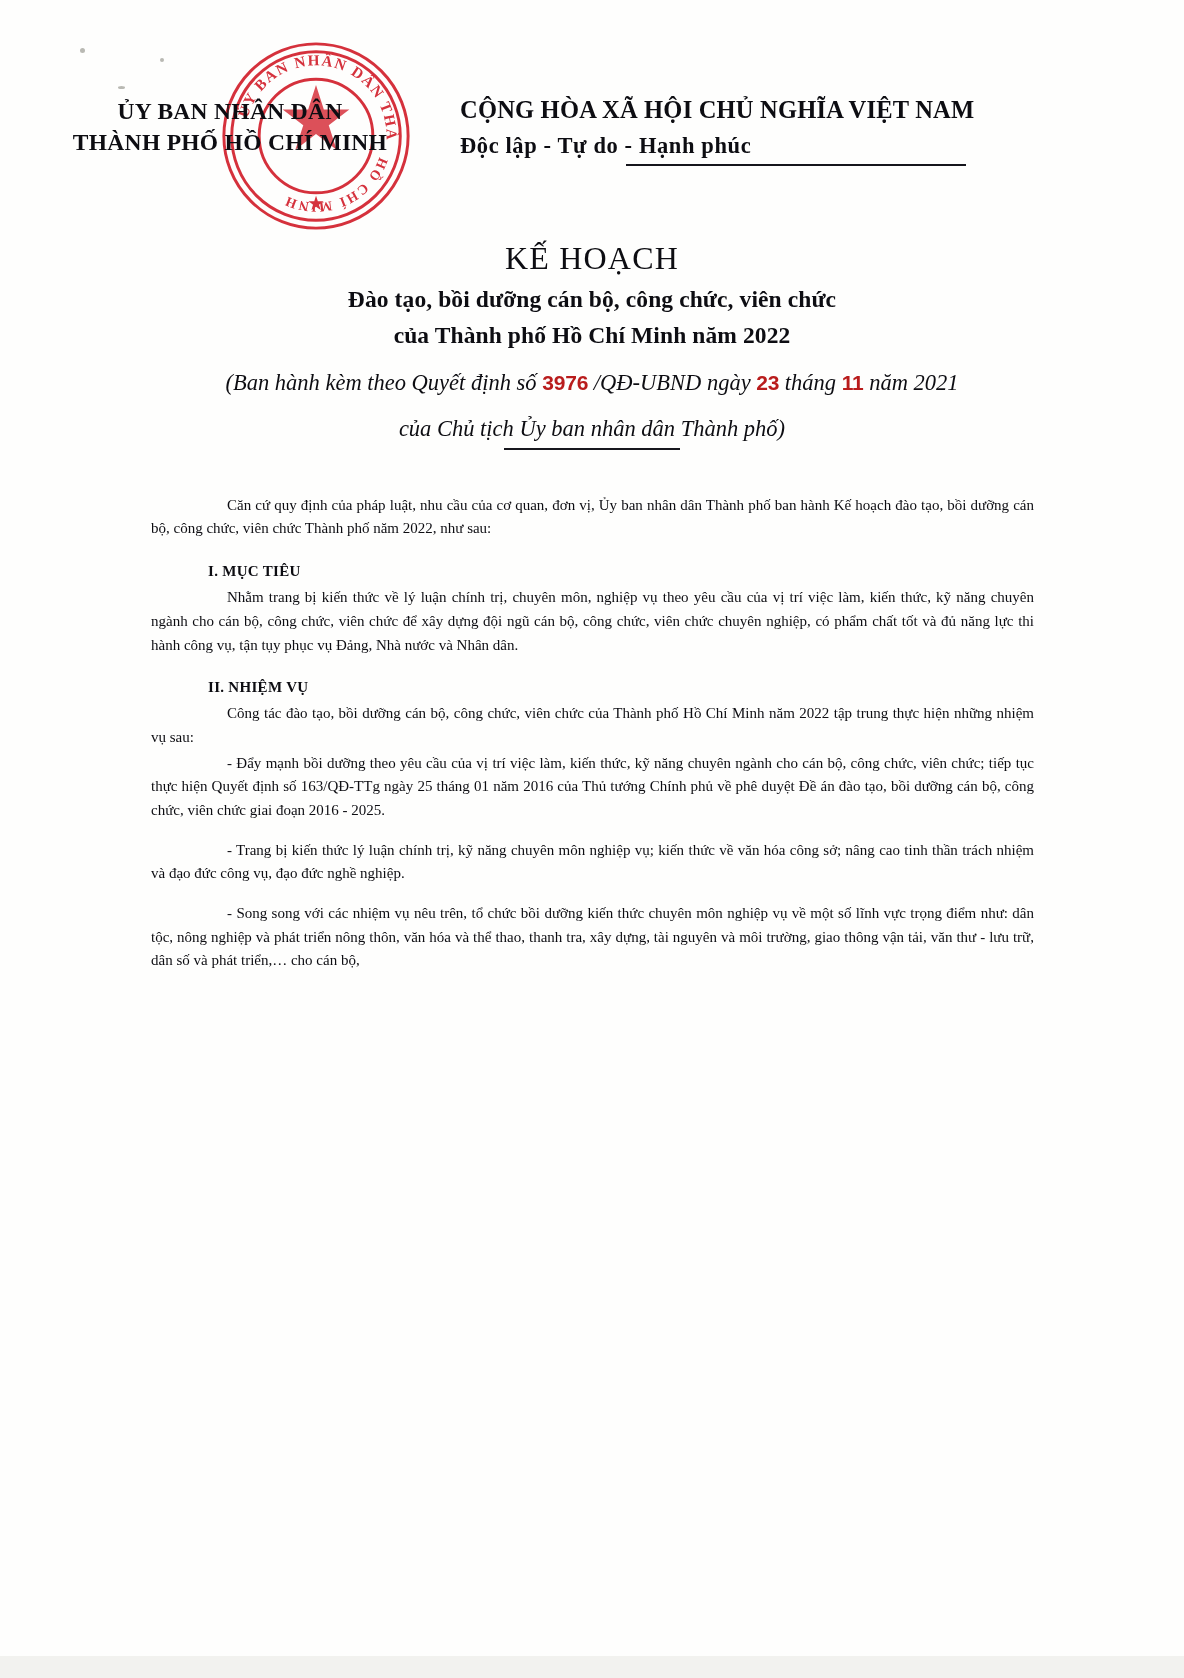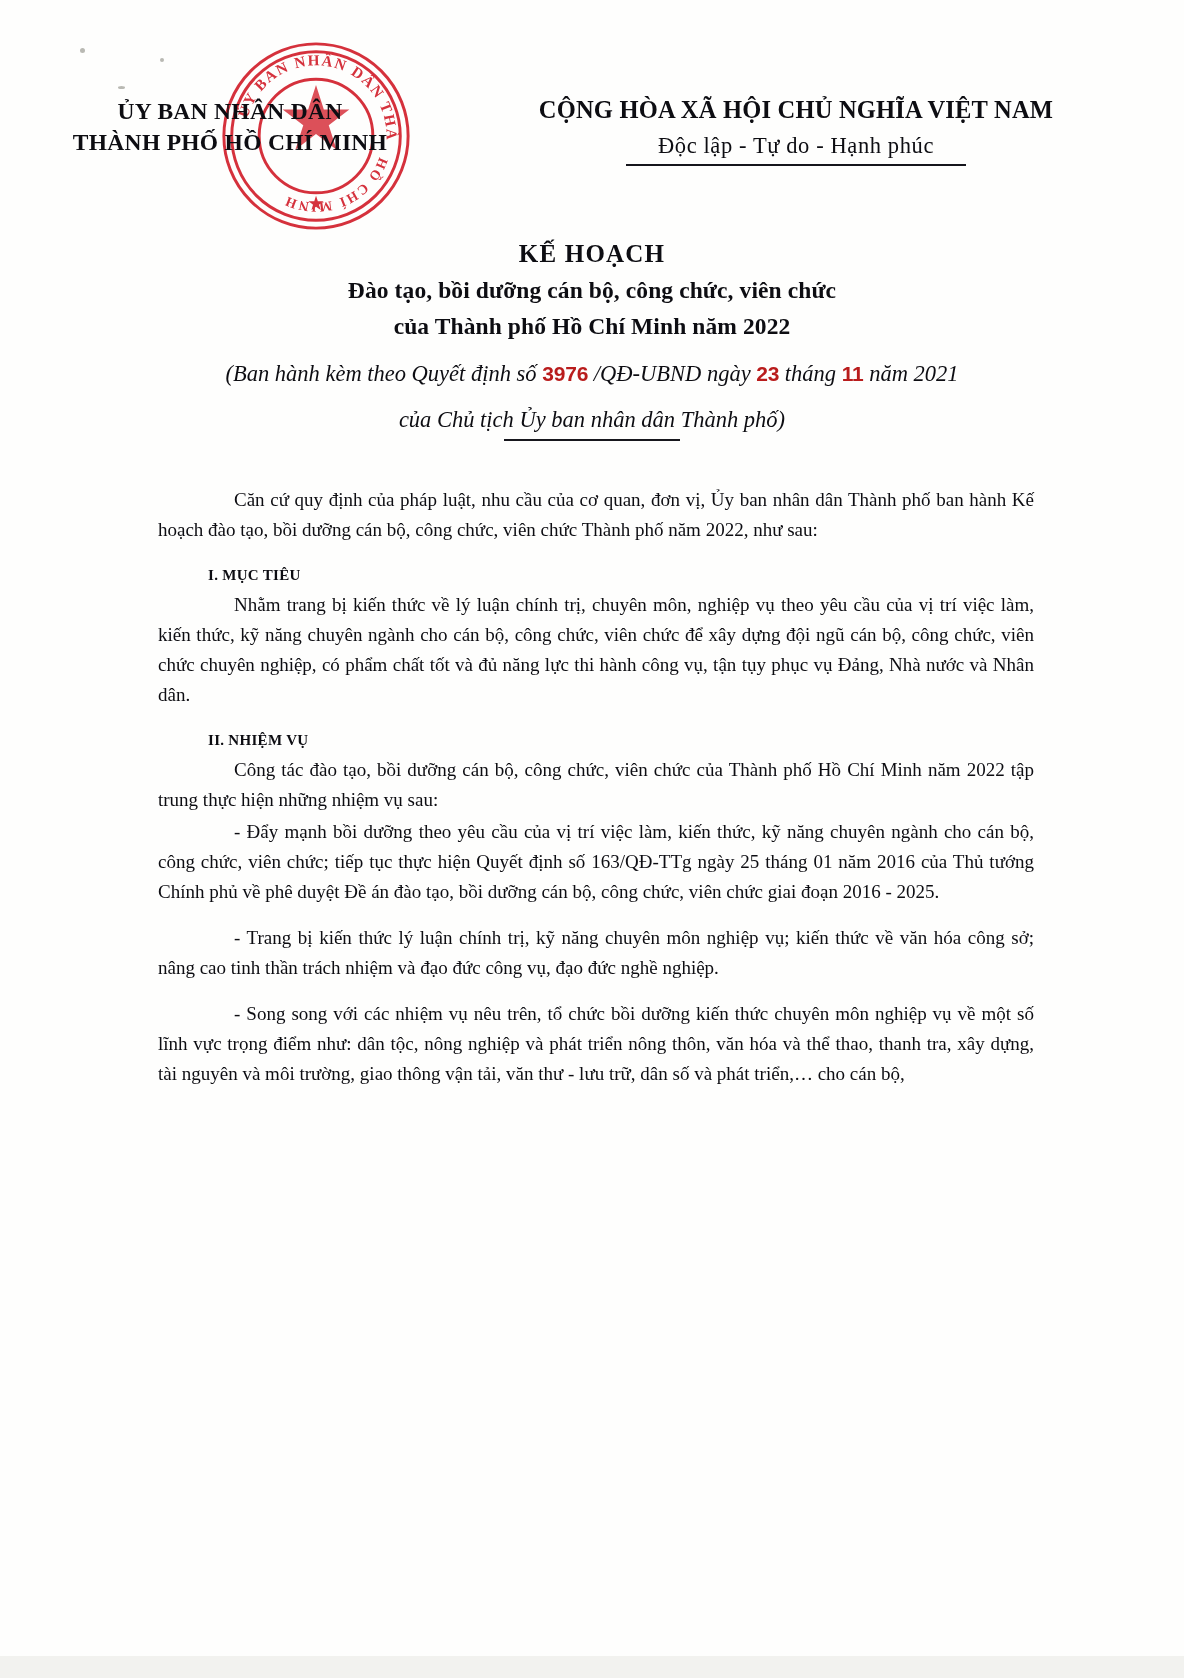--- a/index.html
+++ b/index.html
@@ -36,31 +36,31 @@
   }
   .org-line1, .org-line2 {
     font-weight: bold;
     font-size: 23.5px;
     letter-spacing: .3px;
     line-height: 1.32;
     white-space: nowrap;
   }
   .header-right {
     flex: 1;
-    text-align: center;
+    text-align: left;
     padding-right: 52px;
   }
   .nation-line1 {
     font-weight: bold;
     font-size: 24.5px;
     letter-spacing: .2px;
     white-space: nowrap;
   }
   .nation-line2 {
-    font-weight: normal;
+    font-weight: bold;
     font-size: 22.5px;
     letter-spacing: .6px;
     margin-top: 9px;
     white-space: nowrap;
   }
   .nation-rule {
     width: 340px;
     height: 2px;
     background: #15151c;
     margin: 5px auto 0 auto;
@@ -76,22 +76,22 @@
     pointer-events: none;
     opacity: .92;
   }
 
   
   .title-block {
     text-align: center;
     margin-top: 74px;
   }
   .doc-kind {
-    font-weight: bold;
-    font-size: 25px;
+    font-weight: normal;
+    font-size: 32px;
     letter-spacing: 1.2px;
   }
   .doc-title-1, .doc-title-2 {
     font-weight: bold;
     font-size: 23.5px;
     margin-top: 9px;
     letter-spacing: .1px;
   }
   .doc-sub {
     font-style: italic;
@@ -121,22 +121,22 @@
     background: #17171d;
     margin: 6px auto 0 auto;
   }
 
   
   .body {
     margin: 44px 150px 0 150px;
     width: 884px;
   }
   p.para {
-    margin: 0 0 2px 8px;
-    font-size: 19px;
+    margin: 0 0 2px 1px;
+    font-size: 15px;
     line-height: 1.58;
     text-align: justify;
     text-indent: 76px;
     hyphens: none;
   }
   p.heading {
     margin: 22px 0 6px 0;
     font-size: 15px;
     font-weight: bold;
     text-indent: 58px;

